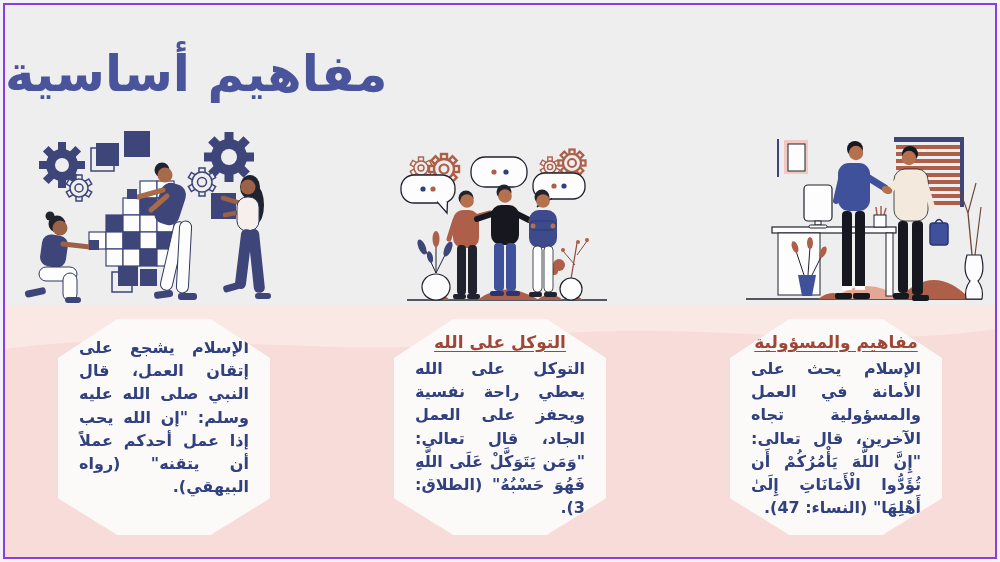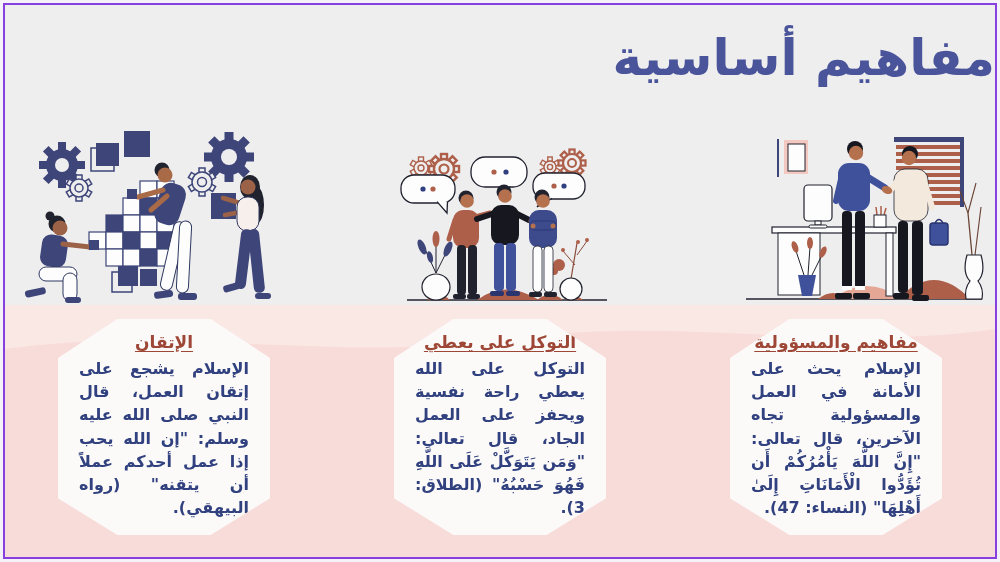--- a/index.html
+++ b/index.html
@@ -8,21 +8,21 @@
     background:#f4f2f8;
     font-family:"DejaVu Sans","Liberation Sans",sans-serif;
     overflow:hidden;
   }
   .frame{
     position:absolute;left:3px;top:3px;width:990px;height:552px;
     border:2px solid #8540df;background:#efeeef;overflow:hidden;
   }
   .top-section{position:relative;width:100%;height:300px;background:#efeeef;}
   .page-title{
-    margin:0;padding-top:24px;text-align:right;
+    margin:0;padding-top:40px;text-align:left;
     font-size:50px;font-weight:700;color:#4a549b;letter-spacing:-1px;
   }
   .illus{position:absolute;}
   .illus-left{left:12px;top:112px;}
   .illus-mid{left:382px;top:138px;}
   .illus-right{left:733px;top:118px;}
   .bottom-section{
     position:absolute;left:0;top:300px;width:100%;height:252px;
     background:#f8dcd9;
   }
@@ -426,23 +426,22 @@
     <svg class="wave" viewBox="0 0 884 70" preserveAspectRatio="none">
       <path d="M0,0 L884,0 L884,24 C740,48 600,10 450,34 C300,58 150,20 0,44 Z" fill="#fae8e5"></path>
     </svg>
 
     <div class="cards">
       <div class="card">
         <h2>مفاهيم والمسؤولية</h2>
         <p>الإسلام يحث على الأمانة في العمل والمسؤولية تجاه الآخرين، قال تعالى: "إِنَّ اللَّهَ يَأْمُرُكُمْ أَن تُؤَدُّوا الْأَمَانَاتِ إِلَىٰ أَهْلِهَا" (النساء: 47).</p>
       </div>
       <div class="card">
-        <h2>التوكل على يعطي</h2>
+        <h2>التوكل على الله</h2>
         <p>التوكل على الله يعطي راحة نفسية ويحفز على العمل الجاد، قال تعالى: "وَمَن يَتَوَكَّلْ عَلَى اللَّهِ فَهُوَ حَسْبُهُ" (الطلاق: 3).</p>
       </div>
       <div class="card">
-        <h2>الإتقان</h2>
         <p>الإسلام يشجع على إتقان العمل، قال النبي صلى الله عليه وسلم: "إن الله يحب إذا عمل أحدكم عملاً أن يتقنه" (رواه البيهقي).</p>
       </div>
     </div>
   </div>
 
 </div>
 
 </body></html>

